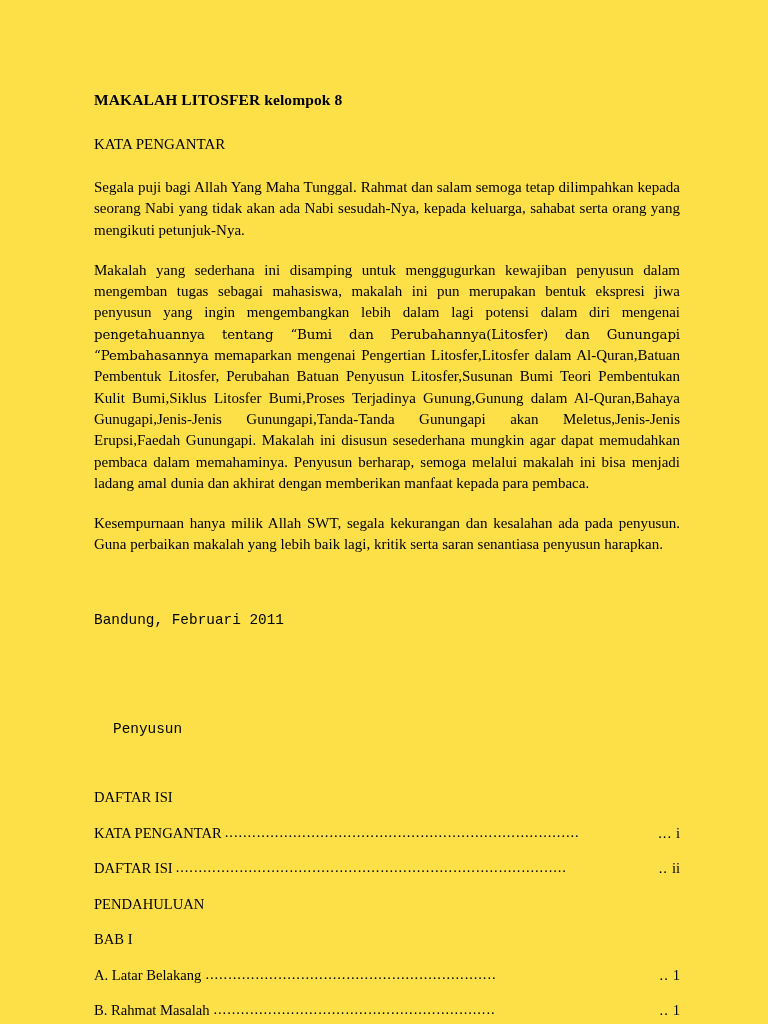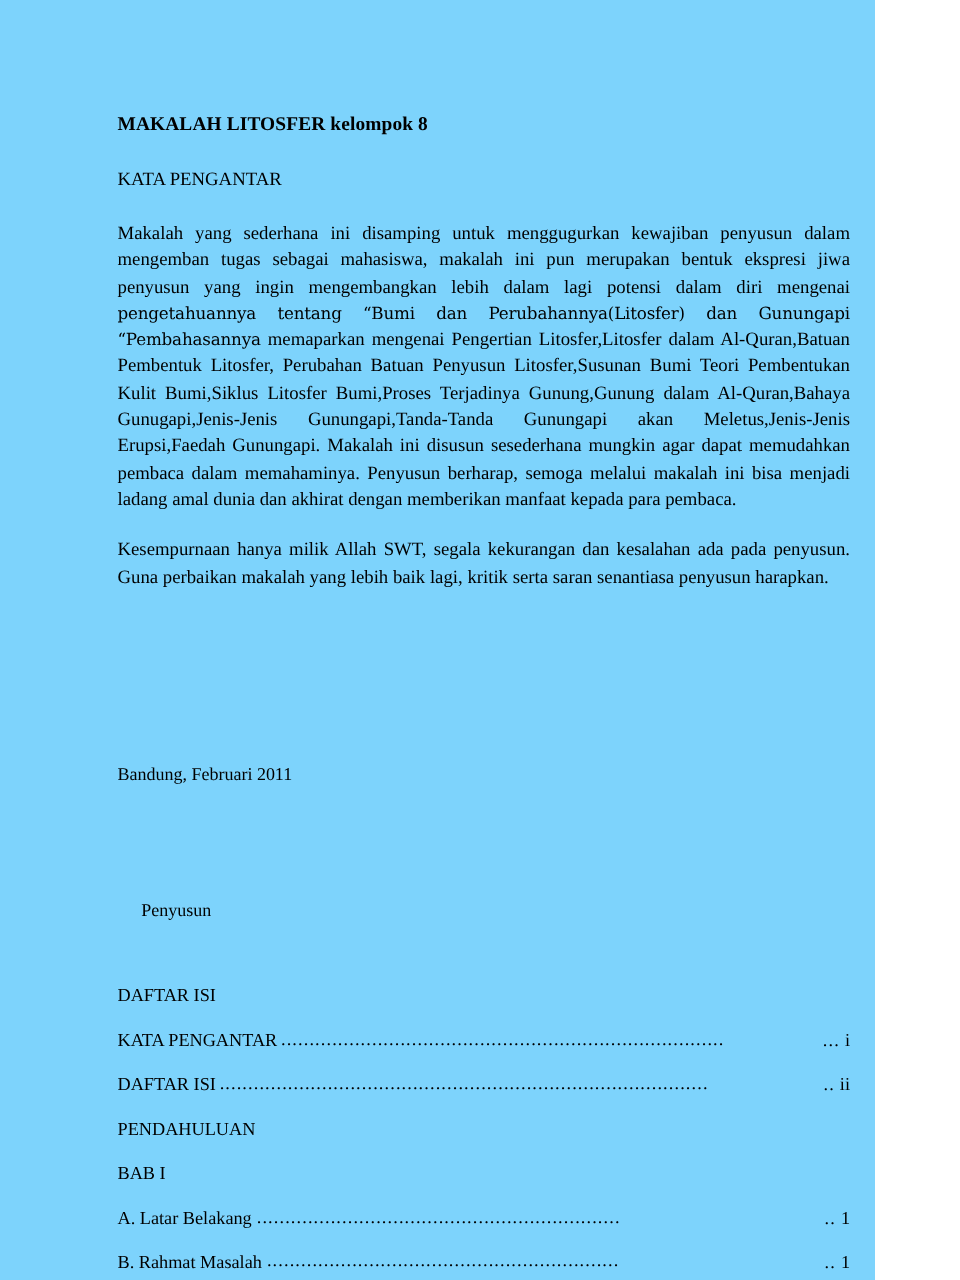--- a/index.html
+++ b/index.html
@@ -10,25 +10,25 @@
   body {
     width: 768px;
     height: 1024px;
     overflow: hidden;
     font-family: "Liberation Serif", "DejaVu Serif", serif;
     color: #000000;
     -webkit-font-smoothing: antialiased;
   }
   .page {
     position: relative;
-    width: 700px;
+    width: 768px;
     height: 1024px;
     box-sizing: border-box;
     padding: 0;
-    background: #7dd3fc;
+    background: #fde047;
   }
   .content {
     position: absolute;
     left: 94px;
     top: 90px;
     width: 586px;
   }
   .doc-title {
     font-size: 15.5px;
     font-weight: bold;
@@ -61,20 +61,21 @@
     font-size: 13.4px;
     letter-spacing: -0.15px;
   }
   .signoff {
     position: absolute;
     left: 94px;
     width: 586px;
     font-size: 14.4px;
     line-height: 20px;
     text-align: left;
+    font-family: Liberation Mono, monospace;
   }
   .date-line { top: 610px; }
   .penyusun-line { top: 719px; margin-left: 19px; }
 
   .toc {
     position: absolute;
     left: 94px;
     top: 787px;
     width: 586px;
   }
@@ -124,20 +125,21 @@
 <body>
 
 <div class="page">
 
   <div class="content">
 
     <h1 class="doc-title">MAKALAH LITOSFER kelompok 8</h1>
 
     <div class="heading">KATA PENGANTAR</div>
 
+    <p class="body-par">Segala puji bagi Allah Yang Maha Tunggal. Rahmat dan salam semoga tetap dilimpahkan kepada seorang Nabi yang tidak akan ada Nabi sesudah-Nya, kepada keluarga, sahabat serta orang yang mengikuti petunjuk-Nya.</p>
 
     <p class="body-par"><span>Makalah yang sederhana ini disamping untuk menggugurkan kewajiban penyusun dalam mengemban tugas sebagai mahasiswa, makalah ini pun merupakan bentuk ekspresi jiwa penyusun yang ingin mengembangkan lebih dalam lagi potensi dalam diri mengenai </span><span class="narrow-run">pengetahuannya tentang “Bumi dan Perubahannya(Litosfer) dan Gunungapi “Pembahasannya</span><span> memaparkan mengenai Pengertian Litosfer,Litosfer dalam Al-Quran,Batuan Pembentuk Litosfer, Perubahan Batuan Penyusun Litosfer,Susunan Bumi Teori Pembentukan Kulit Bumi,Siklus Litosfer Bumi,Proses Terjadinya Gunung,Gunung dalam Al-Quran,Bahaya Gunugapi,Jenis-Jenis Gunungapi,Tanda-Tanda Gunungapi akan Meletus,Jenis-Jenis Erupsi,Faedah Gunungapi. Makalah ini disusun sesederhana mungkin agar dapat memudahkan pembaca dalam memahaminya. Penyusun berharap, semoga melalui makalah ini bisa menjadi ladang amal dunia dan akhirat dengan memberikan manfaat kepada para pembaca.</span></p>
 
     <p class="body-par">Kesempurnaan hanya milik Allah SWT, segala kekurangan dan kesalahan ada pada penyusun. Guna perbaikan makalah yang lebih baik lagi, kritik serta saran senantiasa penyusun harapkan.</p>
 
   </div>
 
   <div class="signoff date-line">Bandung, Februari 2011</div>
 
   <div class="signoff penyusun-line">Penyusun</div>

